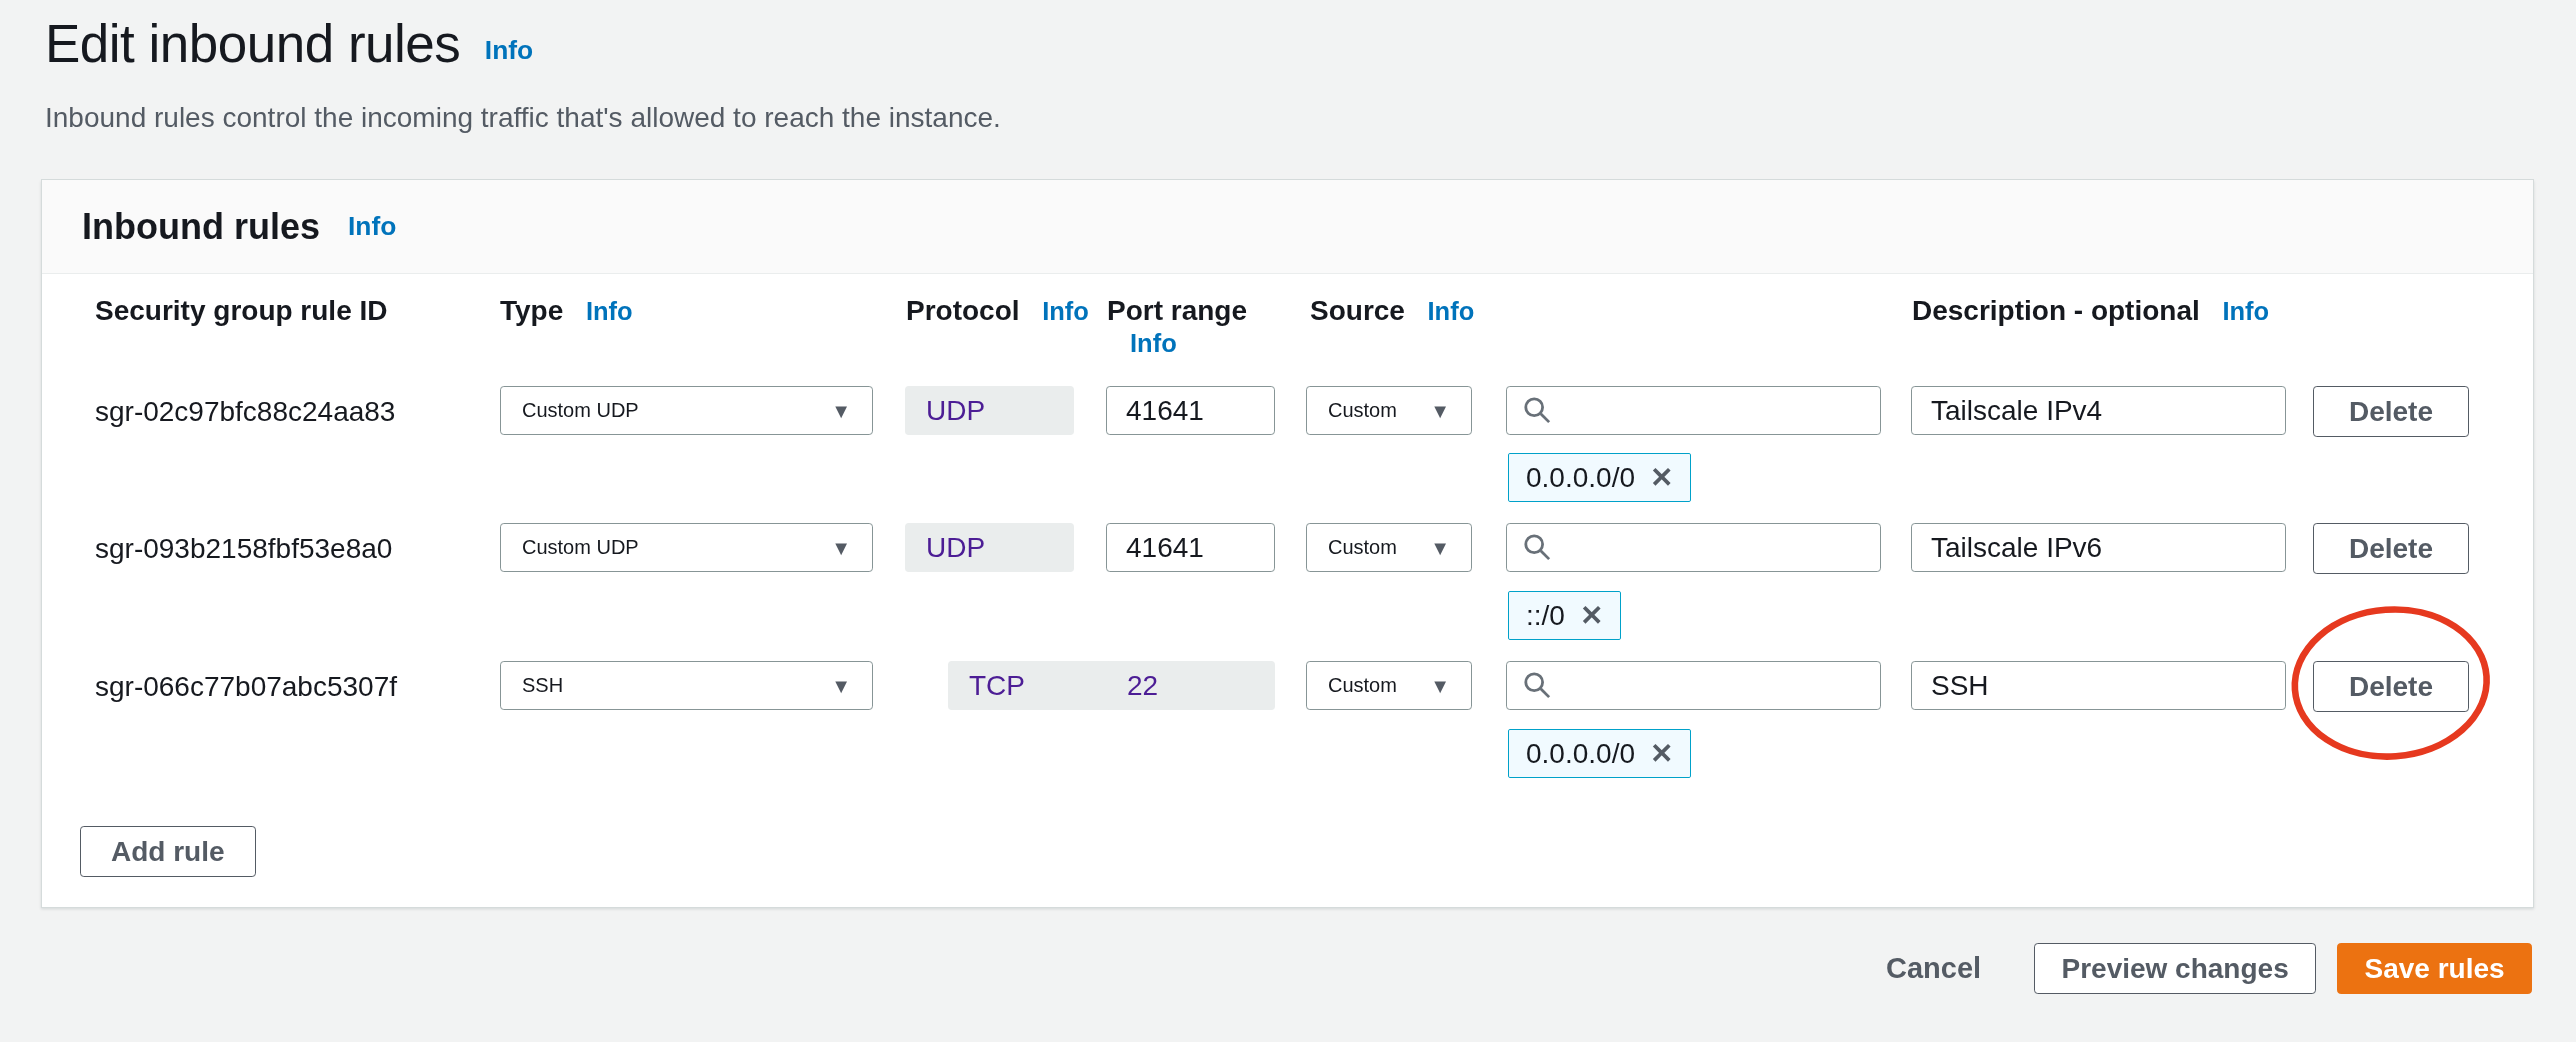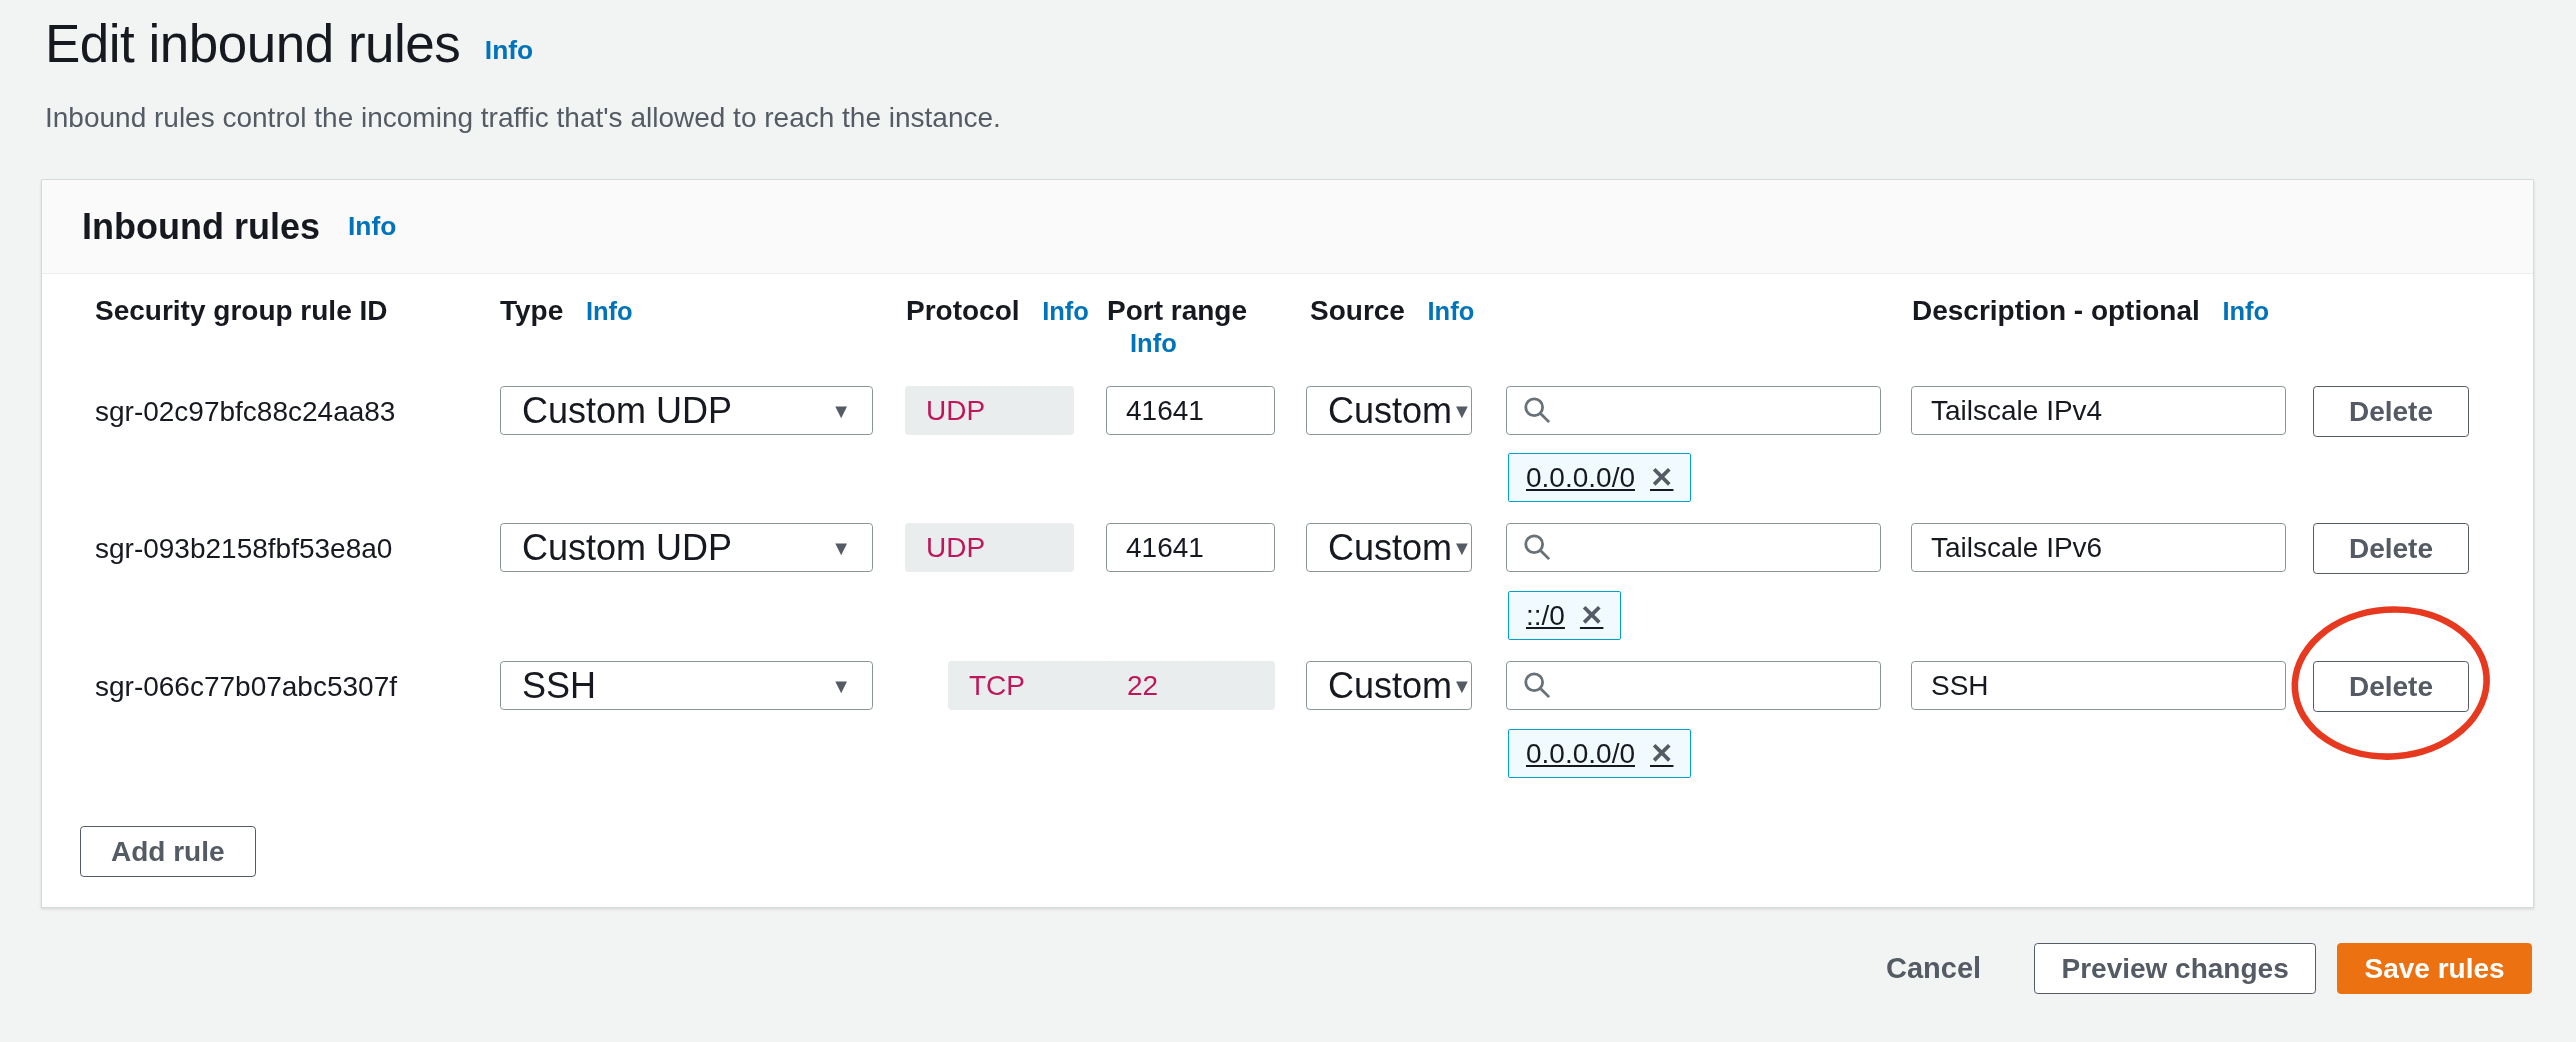--- a/index.html
+++ b/index.html
@@ -42,44 +42,44 @@
   
   .rule-row { position:absolute; left:0; right:0; height:51px; }
   .cell { position:absolute; top:0; }
   .rule-id { font-size:28px; color:#16191f; top:10.4px; white-space:nowrap; }
 
   .select {
     height:49px; background:#fff; border:1.9px solid #879596; border-radius:3.8px;
     display:flex; align-items:center; justify-content:space-between;
     padding:0 21px; cursor:pointer;
   }
-  .select .sel-label { font-size:36px; color:#16191f; }
+  .select .sel-label { font-size:20px; color:#16191f; }
   .select .caret { font-size:20px; color:#545b64; line-height:1; }
 
   .txt-field {
     height:49px; border:1.9px solid #879596; border-radius:3.8px; background:#fff;
     font-size:28px; color:#16191f; padding:0 19px;
     font-family:"Liberation Sans", sans-serif; outline:none; width:100%;
   }
   .disabled-field {
     height:49px; border:none; border-radius:3.8px; background:#eaeded;
-    font-size:28px; color:#be185d; padding:0 21px;
+    font-size:28px; color:#4c1d95; padding:0 21px;
     font-family:"Liberation Sans", sans-serif; width:100%;
   }
 
   .search-wrap { position:relative; }
   .search-wrap .search-icon {
     position:absolute; left:17px; top:10.4px; width:28px; height:28px; pointer-events:none;
   }
   .search-wrap input { padding-left:64px; }
 
   .chip {
     position:absolute; height:49px; display:inline-flex; align-items:center;
     background:#f1faff; border:1.9px solid #00a1c9; border-radius:1.9px;
-    padding:8px 17px; gap:15px;text-decoration:underline;
+    padding:8px 17px; gap:15px;
   }
   .chip .chip-label { font-size:28px; color:#16191f; white-space:nowrap; }
   .chip .chip-close { font-size:28px; color:#545b64; font-weight:700; cursor:pointer; line-height:1; }
 
   
   .btn {
     display:inline-flex; align-items:center; justify-content:center;
     height:51px; background:#fff; border:1.9px solid #545b64; border-radius:3.8px;
     font-size:28px; font-weight:700; color:#545b64; cursor:pointer;
     font-family:"Liberation Sans", sans-serif; white-space:nowrap;

